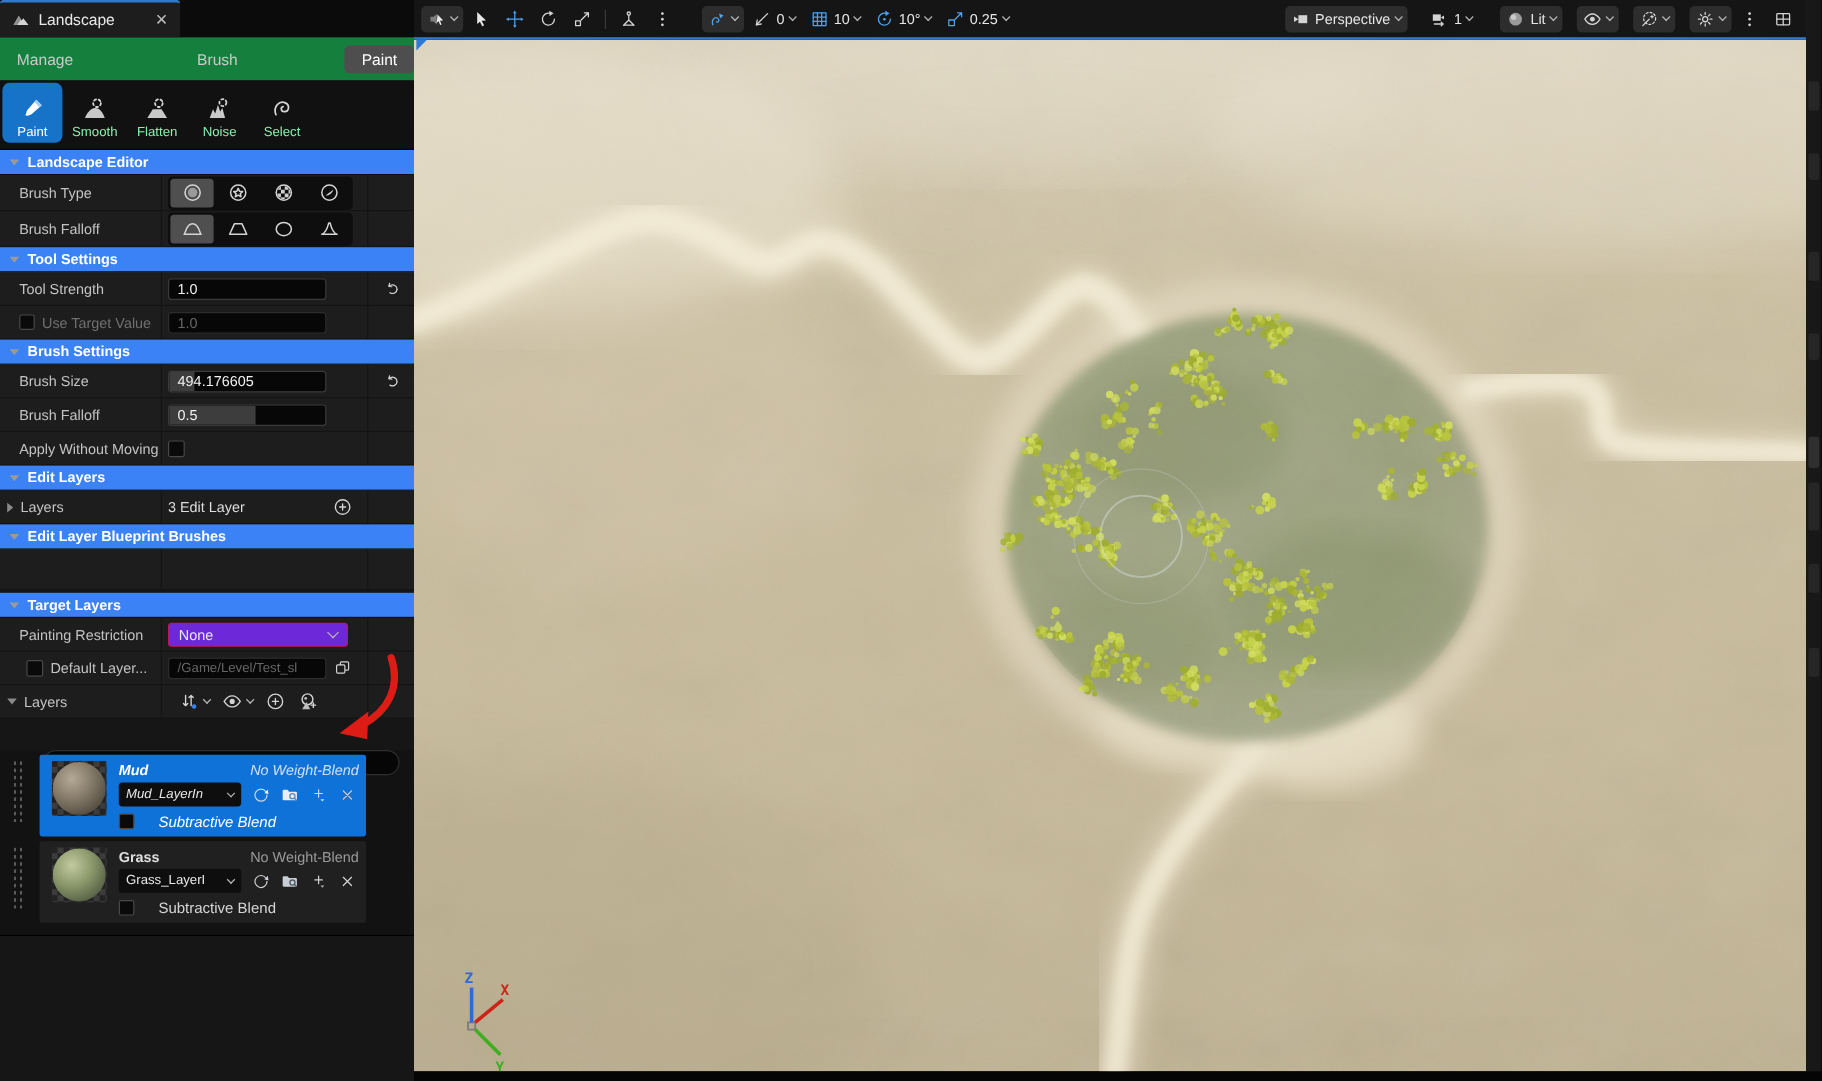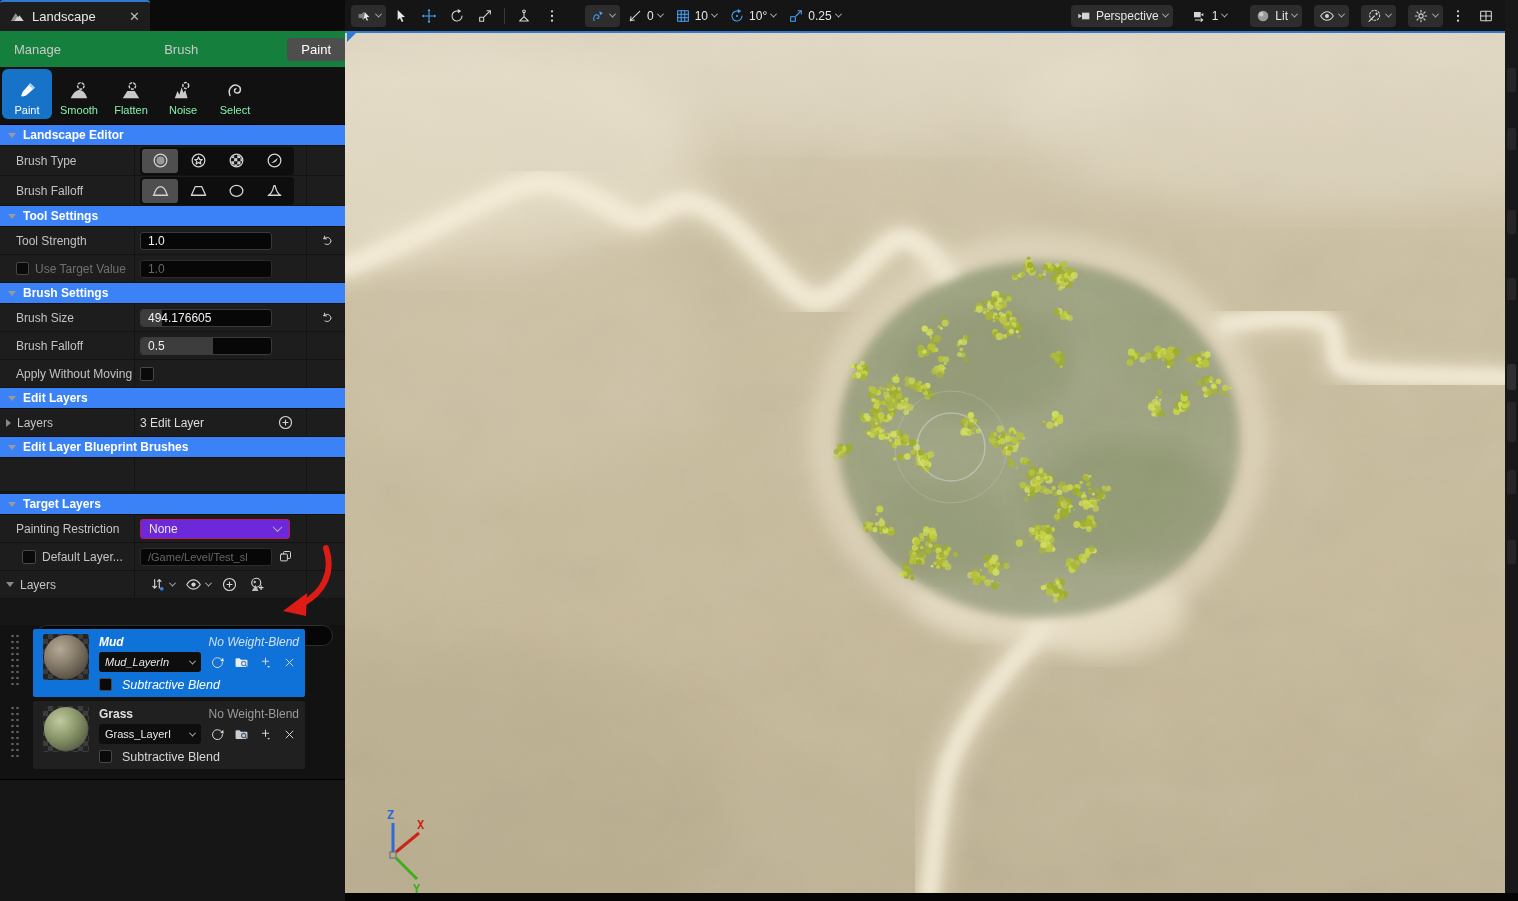--- a/index.html
+++ b/index.html
@@ -91,21 +91,21 @@
   .lc-head { display:flex; justify-content:space-between; align-items:center; height:15px; }
   .lc-name { font-size:12px; font-weight:bold; color:#fff; }
   .lc-blend { font-size:12px; color:#cfe0f4; }
   .layer-card.normal .lc-name { color:#e0e0e0; }
   .layer-card.normal .lc-blend { color:#9a9a9a; }
   .lc-ctrl { display:flex; align-items:center; gap:9px; margin-top:3px; }
   .lc-dd { width:102px; height:20px; background:#0e0e0e; border-radius:3px; display:flex; align-items:center;
     justify-content:space-between; padding:0 6px; }
   .lc-dd span { color:#e8e8e8; font-size:11px; white-space:nowrap; overflow:hidden; }
   .lc-ctrl svg { width:15px; height:15px; flex:none; }
-  .lc-sub { display:flex; align-items:center; gap:10px; margin-top:4px; height:17px; }
+  .lc-sub { display:flex; align-items:center; gap:20px; margin-top:4px; height:17px; }
   .lc-sub .lbl { font-size:12.5px; color:#fff; }
   .layer-card.normal .lc-sub .lbl { color:#d5d5d5; }
 
   #red-arrow { position:absolute; left:0; top:0; pointer-events:none; z-index:50; }
 
   
   #vp-toolbar { position:absolute; left:345px; top:0; width:1160px; height:31px; background:#151515;
     display:flex; align-items:center; padding:0 6px; gap:2px; }
   #vp-blue-line { position:absolute; left:345px; top:31px; width:1160px; height:2px; background:#2f7ad1; }
   .vtb-btn { height:22px; display:flex; align-items:center; gap:4px; padding:0 5px; border-radius:4px;

